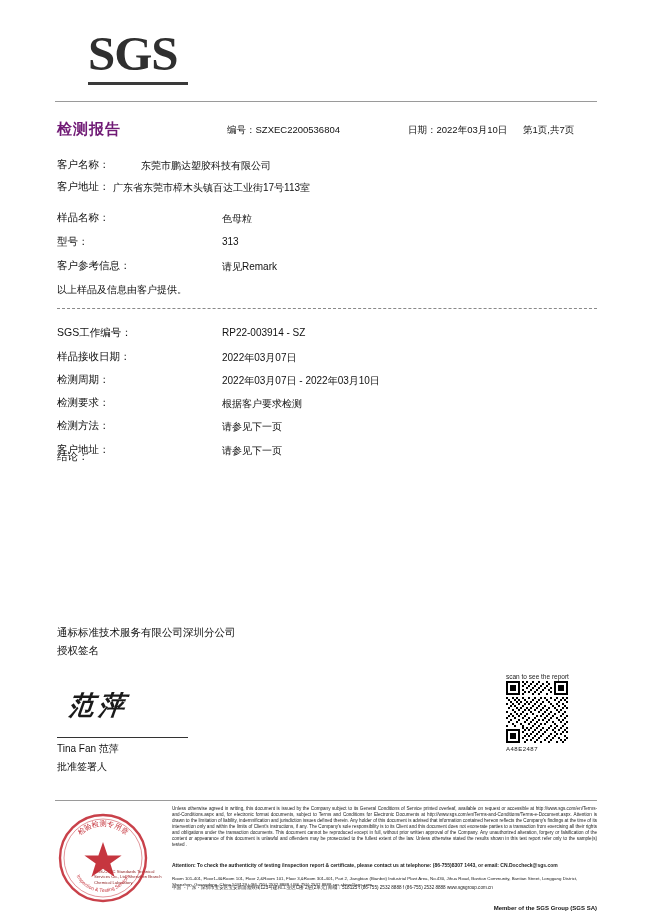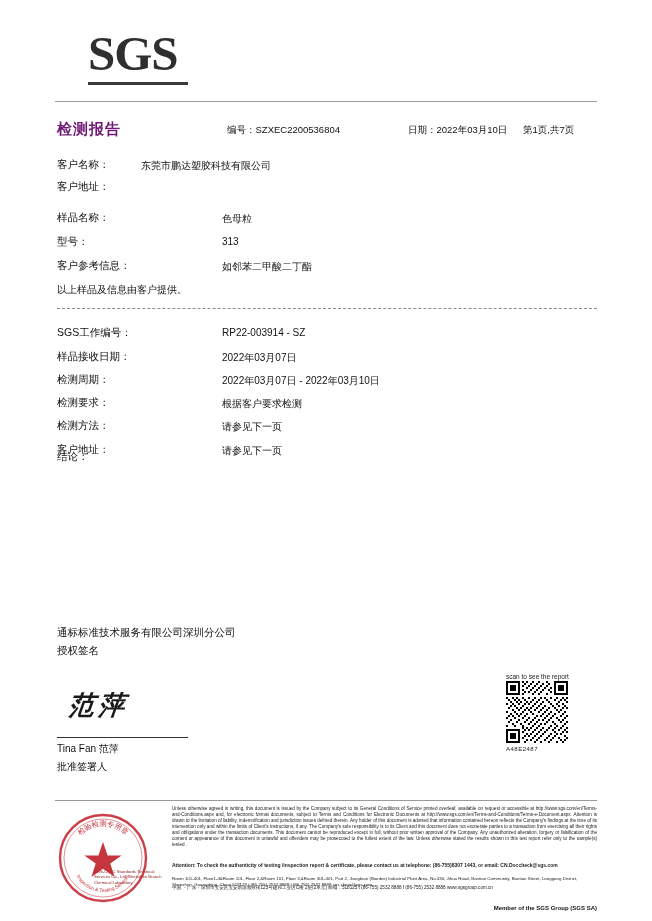--- a/index.html
+++ b/index.html
@@ -277,29 +277,30 @@
 
   <div class="report-title">检测报告</div>
   <div class="doc-no">编号：SZXEC2200536804</div>
   <div class="doc-date">日期：2022年03月10日</div>
   <div class="doc-page">第1页,共7页</div>
 
   <div class="field-label" style="left:57px; top:158px;">客户名称：</div>
   <div class="field-value" style="left:141px; top:159px;">东莞市鹏达塑胶科技有限公司</div>
 
   <div class="field-label" style="left:57px; top:180px;">客户地址：</div>
+  <div class="field-value" style="left:113px; top:181px;">广东省东莞市樟木头镇百达工业街17号113室</div>
 
   <div class="field-label" style="left:57px; top:211px;">样品名称：</div>
   <div class="field-value" style="left:222px; top:212px;">色母粒</div>
 
   <div class="field-label" style="left:57px; top:235px;">型号：</div>
   <div class="field-value" style="left:222px; top:236px;">313</div>
 
   <div class="field-label" style="left:57px; top:259px;">客户参考信息：</div>
-  <div class="field-value" style="left:222px; top:260px;">如邻苯二甲酸二丁酯</div>
+  <div class="field-value" style="left:222px; top:260px;">请见Remark</div>
 
   <div class="note-line" style="top:283px;">以上样品及信息由客户提供。</div>
 
   <div class="dash-rule" style="top:308px;"></div>
 
   <div class="field-label" style="left:57px; top:326px;">SGS工作编号：</div>
   <div class="field-value" style="left:222px; top:327px;">RP22-003914 - SZ</div>
 
   <div class="field-label" style="left:57px; top:350px;">样品接收日期：</div>
   <div class="field-value" style="left:222px; top:351px;">2022年03月07日</div>

